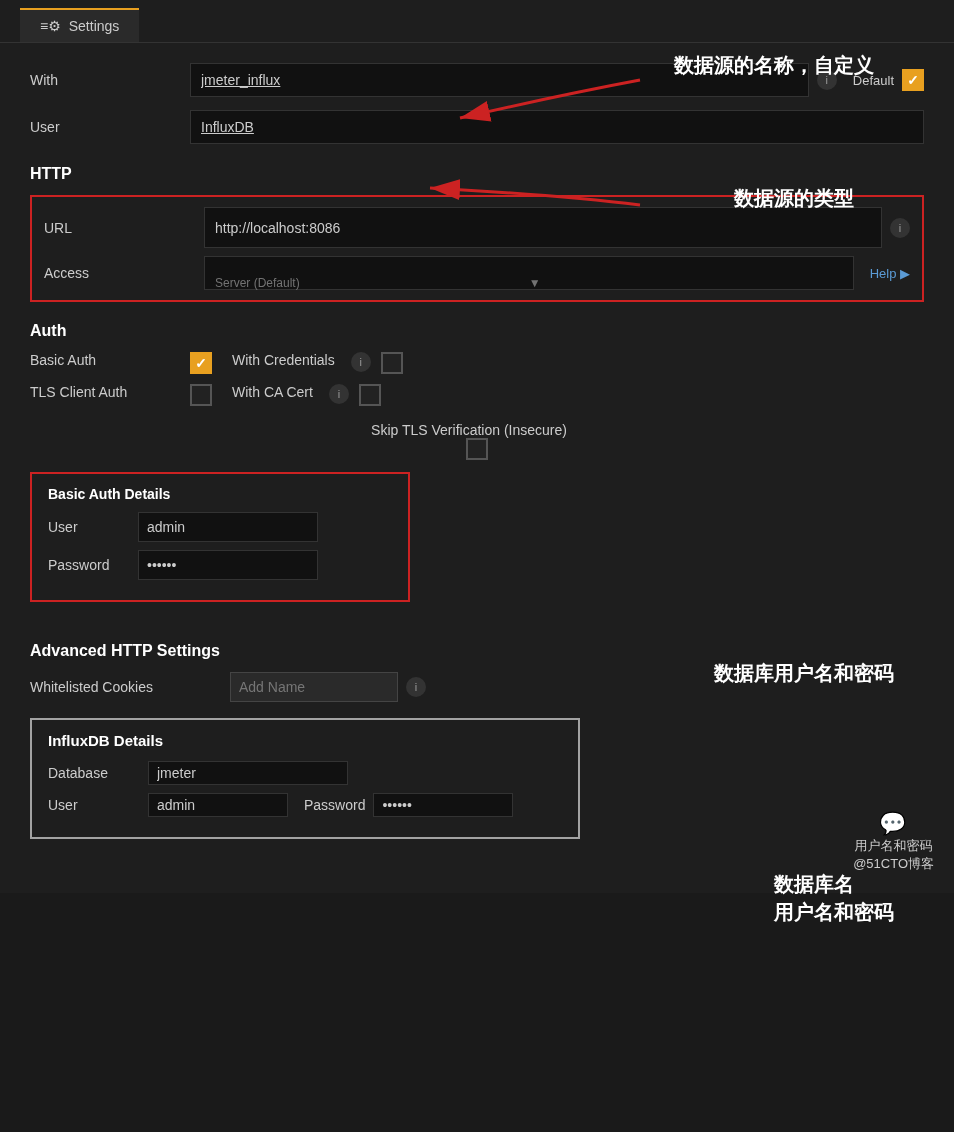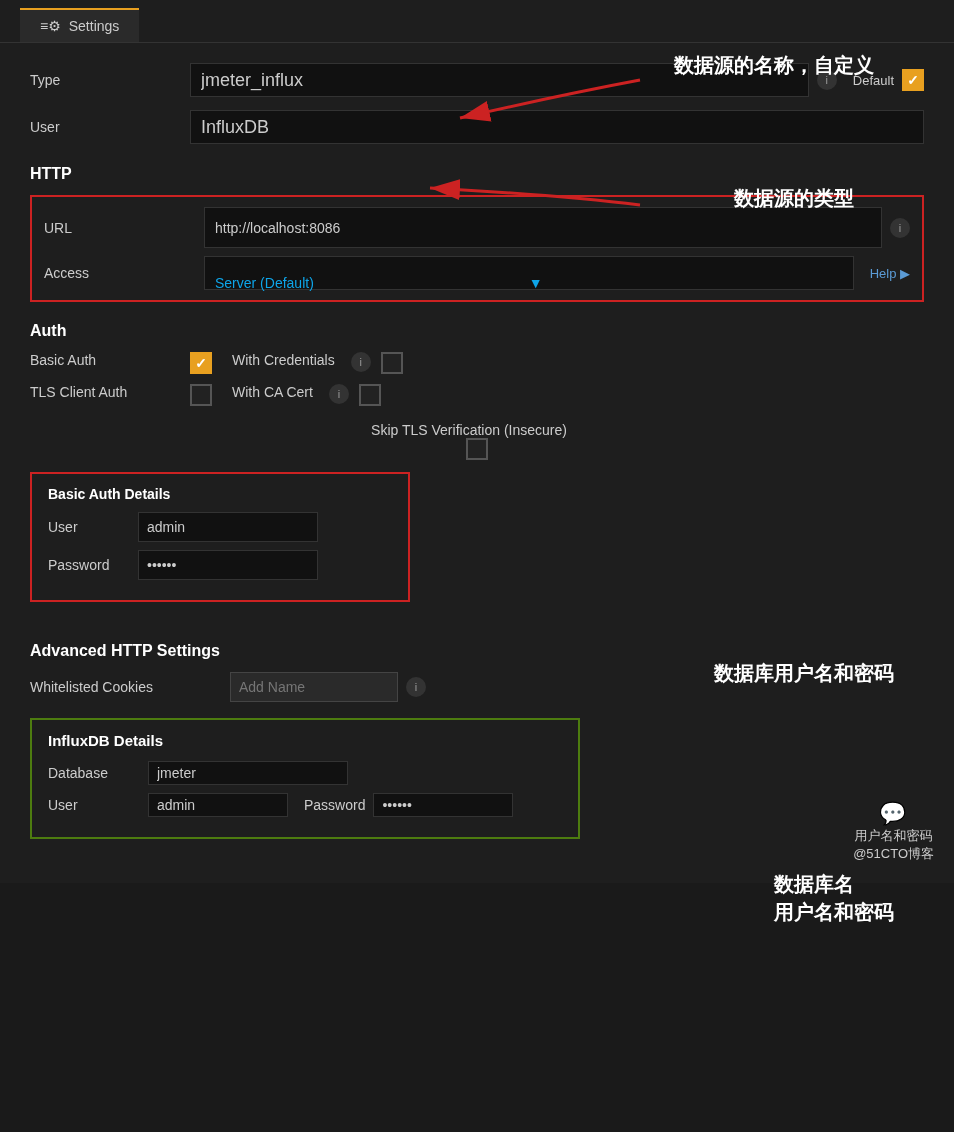--- a/index.html
+++ b/index.html
@@ -91,23 +91,24 @@
       align-items: center;
       background: #111;
       border: 1px solid #333;
       height: 34px;
       padding: 0 10px;
     }
     .name-input-wrap input {
       background: transparent;
       border: none;
       color: #ccc;
-      font-size: 18px;
+      font-size: 14px;
       outline: none;
       flex: 1;
+      text-decoration: underline;
     }
     .default-label {
       color: #ccc;
       font-size: 13px;
       margin-left: 16px;
       margin-right: 8px;
     }
     .checkbox-checked {
       width: 22px;
       height: 22px;
@@ -161,22 +162,22 @@
       display: flex;
       align-items: center;
       background: #111;
       border: 1px solid #333;
       height: 34px;
       padding: 0 10px;
       position: relative;
     }
     .access-select-wrap span {
       flex: 1;
-      color: #0ea5e9;
-      font-size: 14px;
+      color: #737373;
+      font-size: 12px;
       margin-top: 19px;
     }
     .dropdown-arrow {
       color: #999;
       font-size: 12px;
     }
     .help-link {
       color: #5b9bd5;
       font-size: 13px;
       margin-left: 16px;
@@ -267,23 +268,23 @@
       border: 1px solid #444;
       color: #888;
       padding: 5px 8px;
       font-size: 14px;
       height: 30px;
       outline: none;
     }
 
     
     .influxdb-box {
-      border: 2px solid #4d7c0f;
+      border: 2px solid #a3a3a3;
       padding: 12px 16px;
-      margin-bottom: 24px;
+      margin-bottom: 34px;
       display: inline-block;
       min-width: 550px;
     }
     .influxdb-title {
       color: #fff;
       font-size: 15px;
       font-weight: 600;
       margin-bottom: 12px;
     }
     .influxdb-row {
@@ -376,21 +377,21 @@
     <div class="settings-tab">
       <span>≡⚙</span>
       <span>Settings</span>
     </div>
   </div>
 
   <div class="main-content">
 
     
     <div class="name-row">
-      <div class="name-label">Type</div>
+      <div class="name-label">With</div>
       <div class="name-input-wrap">
         <input type="text" value="jmeter_influx" style="">
       </div>
       <span class="info-icon">i</span>
       <span class="default-label">Default</span>
       <div class="checkbox-checked"></div>
     </div>
 
     
     <div class="form-row">

